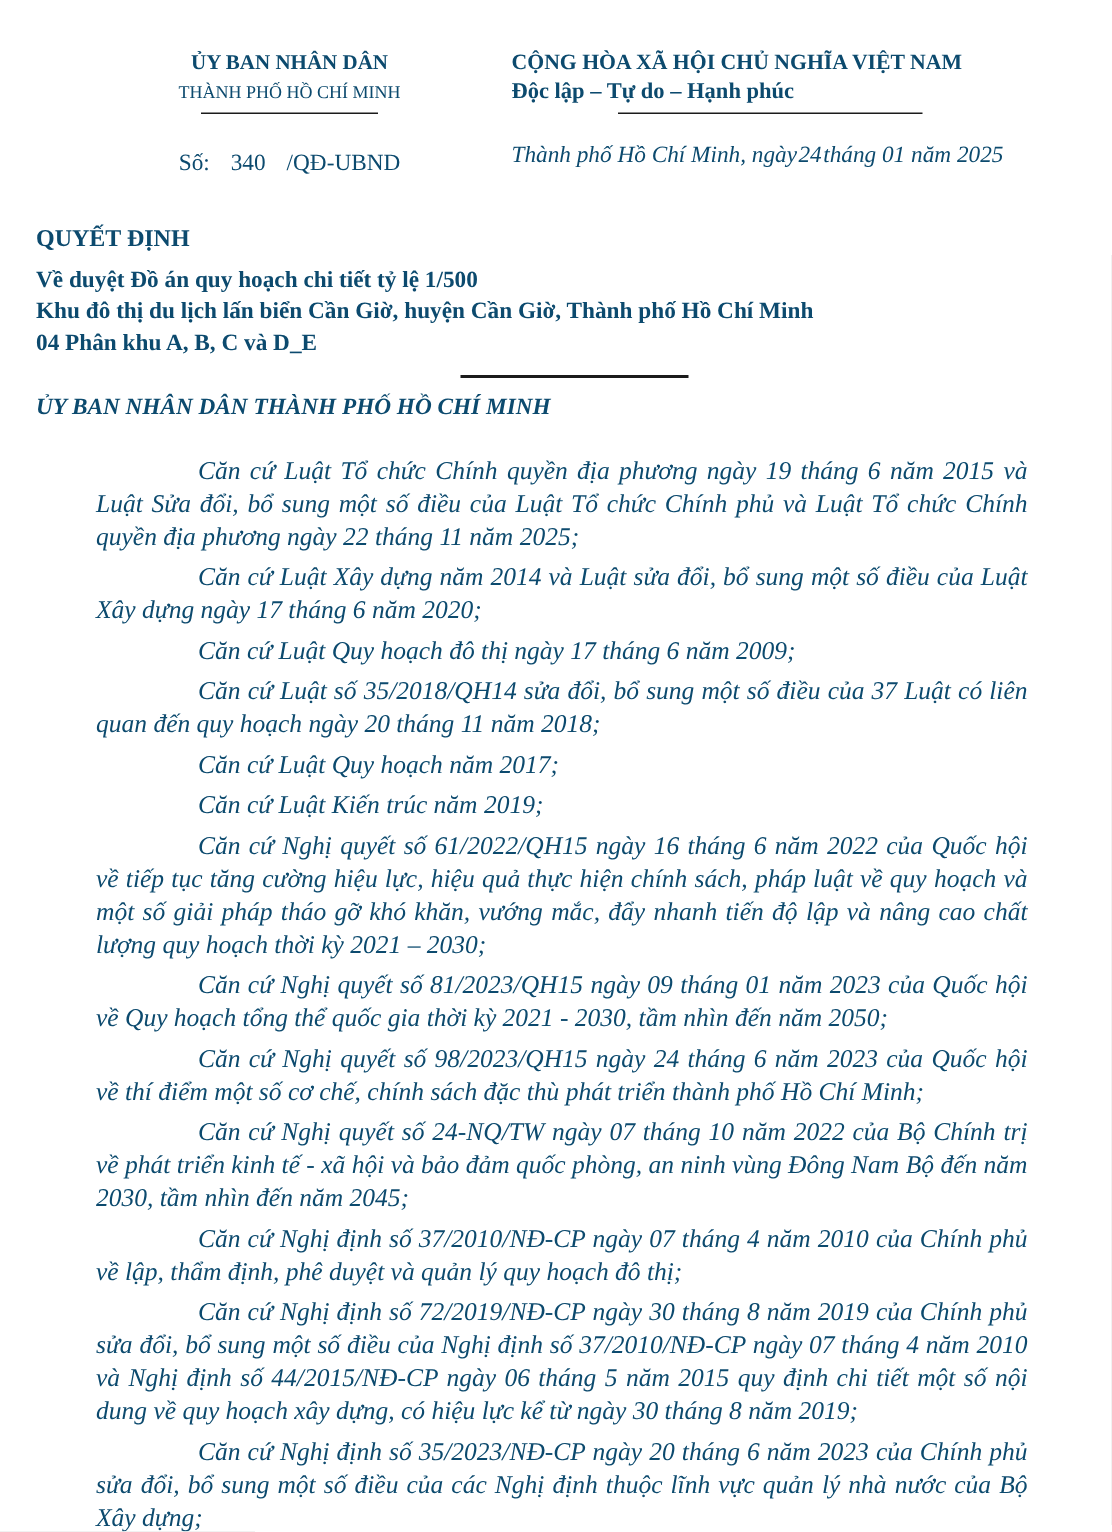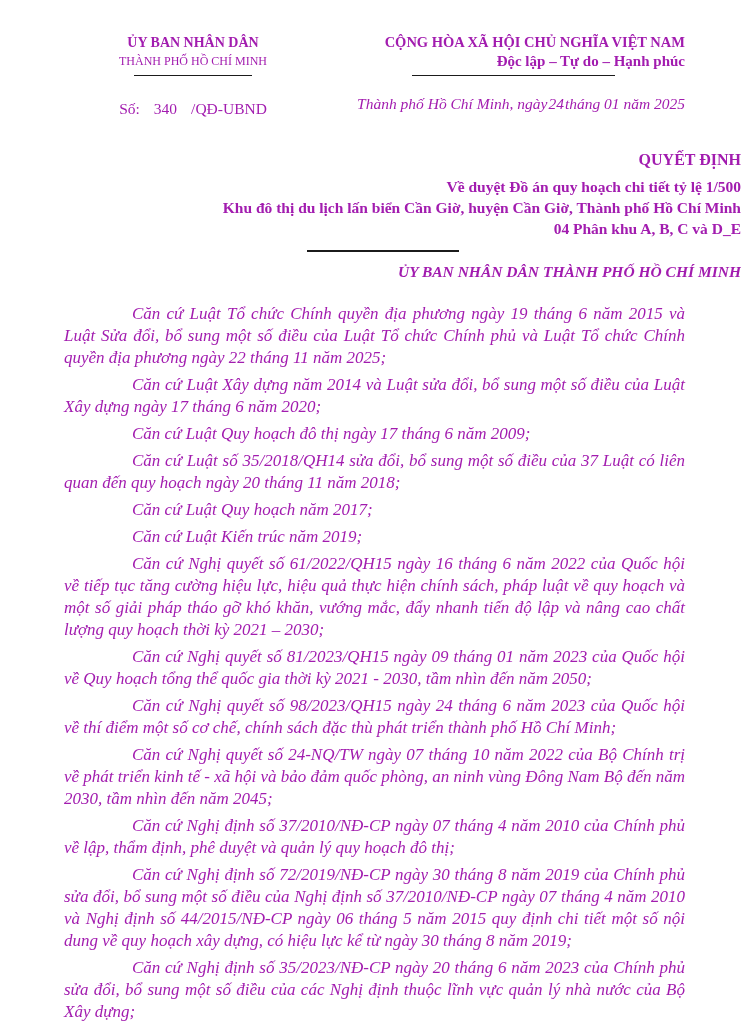--- a/index.html
+++ b/index.html
@@ -6,38 +6,38 @@
     margin: 0;
     padding: 0;
     background: #e8e8e8;
   }
   .page {
     position: relative;
     width: 741px;
     height: 1021px;
     margin: 0 auto;
     background: #ffffff;
-    color: #a21caf;
+    color: #0c4a6e;
     font-family: "Liberation Serif", "DejaVu Serif", serif;
     overflow: hidden;
     box-sizing: border-box;
   }
   
   .header {
     display: flex;
     padding: 33px 56px 0 45px;
   }
   .header-left {
     width: 296px;
     text-align: center;
     flex: 0 0 auto;
   }
   .header-right {
     flex: 1 1 auto;
-    text-align: right;
+    text-align: left;
   }
   .h-line1-left  { font-weight: bold; font-size: 14px;   line-height: 19px; }
   .h-line2-left  { font-weight: normal; font-size: 12px; line-height: 19px; }
   .h-line1-right { font-weight: bold; font-size: 14.5px; line-height: 19px; }
   .h-line2-right { font-weight: bold; font-size: 15px;   line-height: 19px; }
   .rule {
     height: 0;
     border-top: 1.6px solid #1b1b1b;
     margin: 4px auto 0 auto;
   }
@@ -54,21 +54,21 @@
     margin-top: 18px;
     font-style: italic;
     font-size: 15.5px;
     line-height: 20px;
     white-space: nowrap;
   }
   .dateline .day { margin: 0 1px; }
   
   .title-block {
     margin-top: 30px;
-    text-align: right;
+    text-align: left;
     padding-left: 24px;
   }
   .t-main {
     font-weight: bold;
     font-size: 16px;
     line-height: 21px;
     margin-bottom: 6px;
   }
   .t-sub {
     font-weight: bold;

